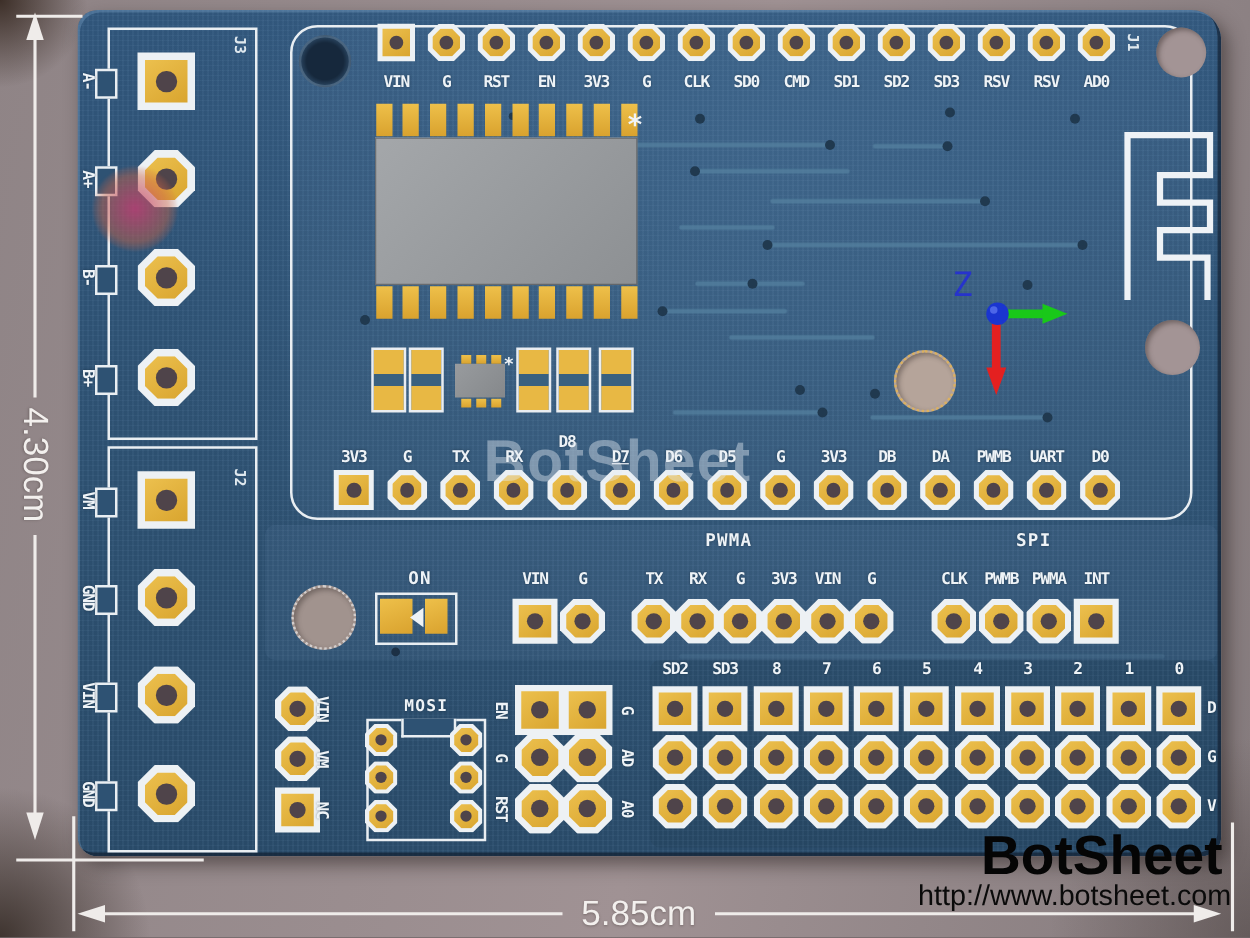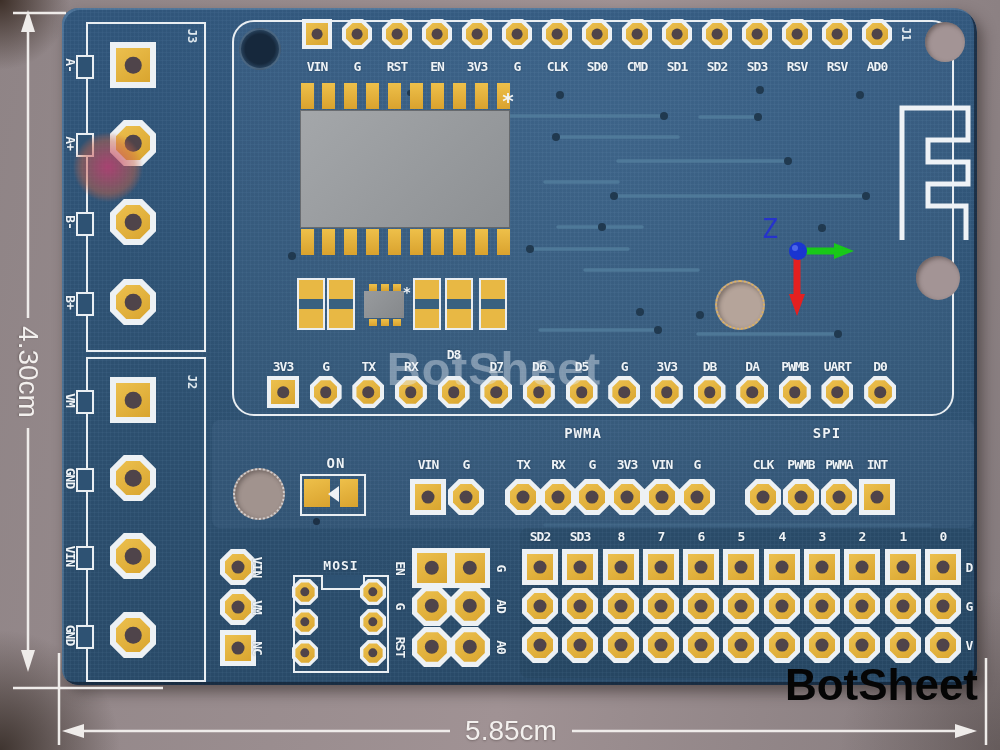--- a/index.html
+++ b/index.html
@@ -190,20 +190,21 @@
     <line x1="806" y1="251" x2="836" y2="251" stroke="#19c819" stroke-width="7"></line>
     <polygon points="854,251 834,243 834,259" fill="#19c819"></polygon>
     <line x1="797" y1="258" x2="797" y2="296" stroke="#e42020" stroke-width="7"></line>
     <polygon points="797,316 789,294 805,294" fill="#e42020"></polygon>
     <circle cx="798" cy="251" r="9" fill="#1a35d0"></circle>
     <circle cx="795" cy="248" r="3" fill="#4d66e8"></circle>
   </svg>
   <span class="zlab">Z</span>
 
   <span class="logo">BotSheet</span>
+  <span class="url">http://www.botsheet.com</span>
 
   <div id="built" class="abs" style="left:0;top:0;width:1000px;height:750px;z-index:3;">
       <div class="pad sq" style="left: 302px; top: 19px; width: 30px; height: 30px;">
         <div class="in"></div>
         <div class="hl"></div>
       </div>
       <span class="pinlab" style="left: 317px; top: 66px;">VIN</span>
       <div class="pad" style="left: 342px; top: 19px; width: 30px; height: 30px;">
         <div class="in"></div>
         <div class="hl"></div>

